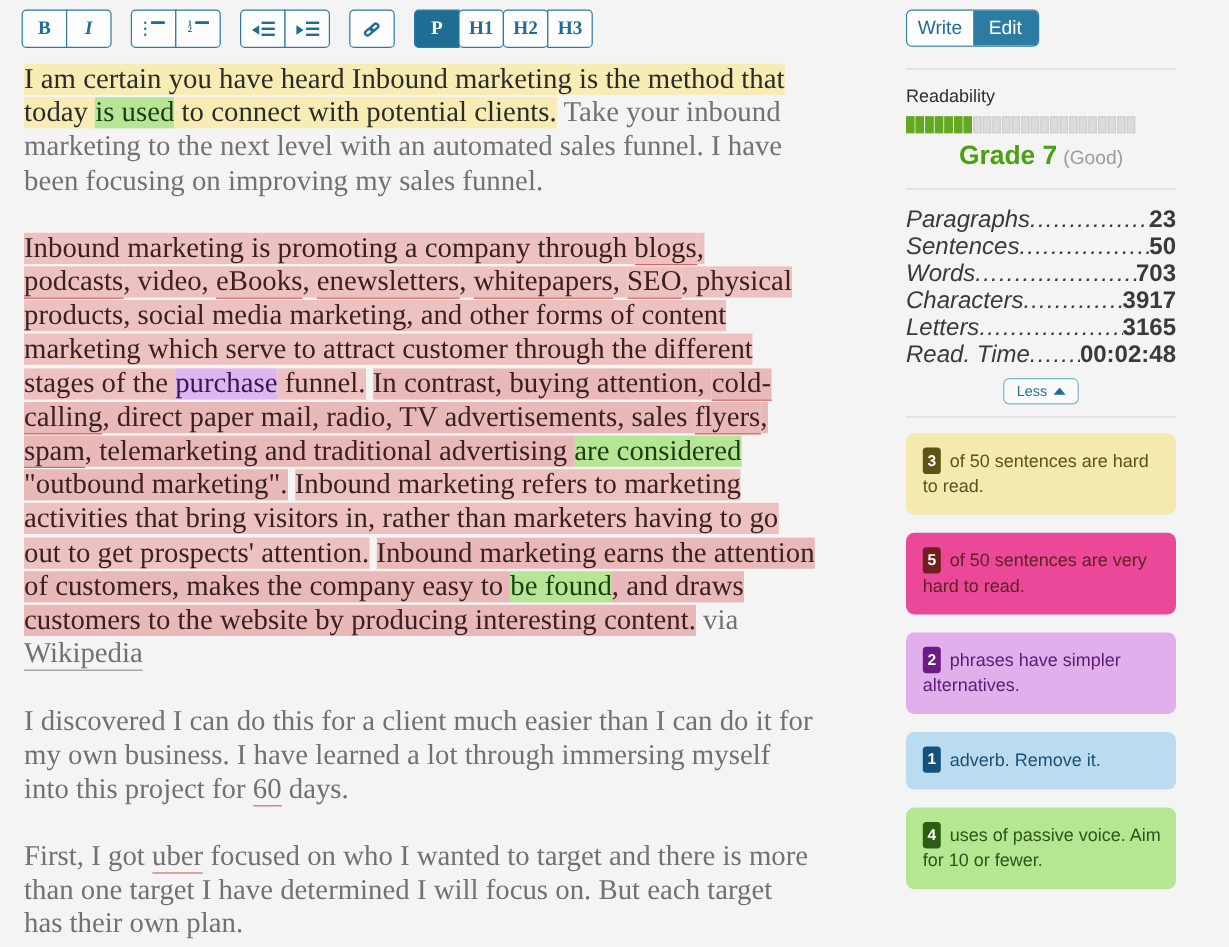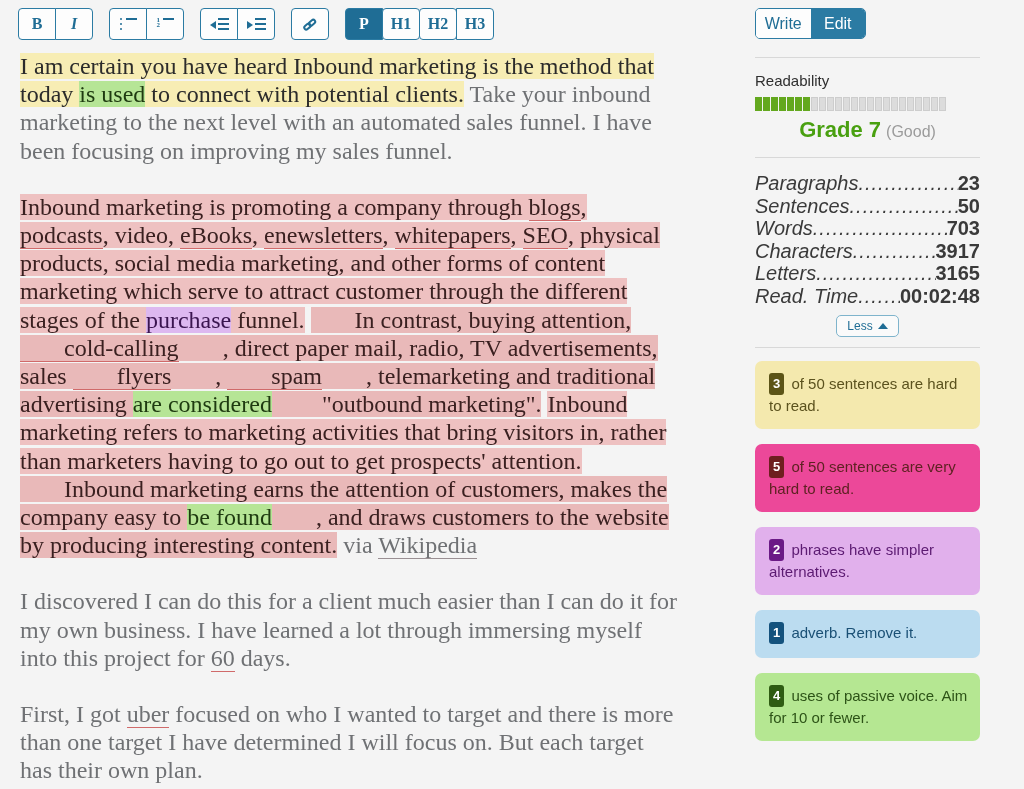--- a/index.html
+++ b/index.html
@@ -80,21 +80,21 @@
   .doc {
     padding: 4px 60px 0 20px;
     font-family: "Liberation Serif", serif;
     font-size: 24px;
     line-height: 28.2px;
     color: #6f7174;
   }
   .doc p { margin: 0 0 28px 0; }
   .hl-hard { background: #f7edb4; color: #2b2b2b; }
   .hl-vhard { background: #eec1c1; color: #3a2020; }
-  .hl-vhard2 { background: #e9b9b9; color: #3a2020; padding-left: 44px; }
+  .hl-vhard2 { background: #e9b9b9; color: #3a2020; }
   .hl-passive { background: #b6e596; color: #1e3a10; }
   .hl-simpler { background: #ddb8f0; color: #3a1550; }
   .sp { border-bottom: 1.6px solid #d06a6a; }
   .sp-gray { border-bottom: 1.6px solid #9a8f93; }
 
   
   .sidebar {
     flex: 0 0 284px;
     width: 284px;
     height: 789px;

